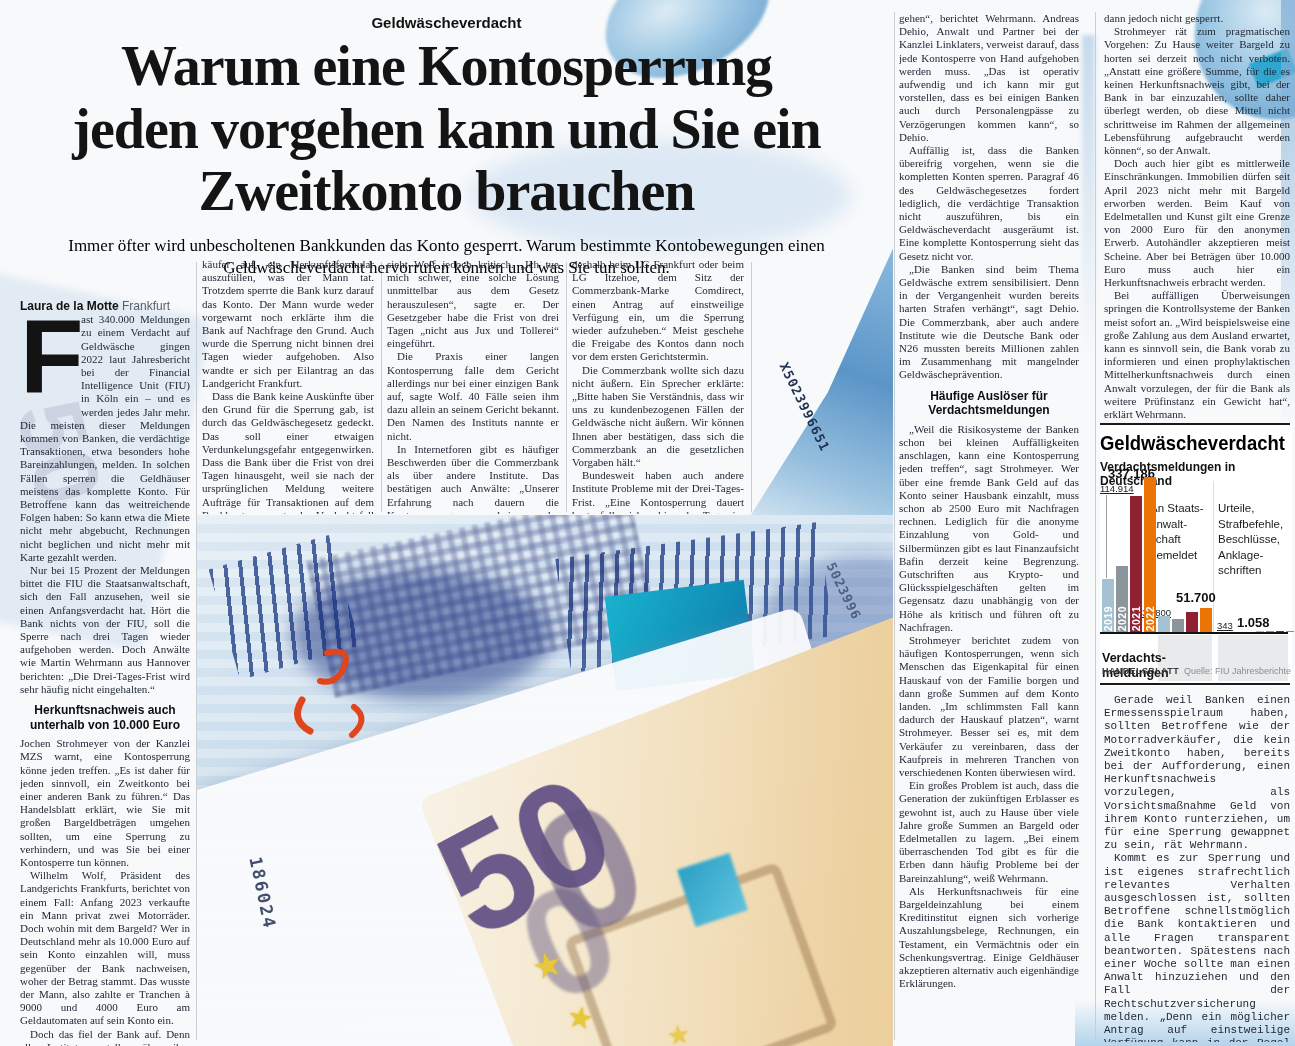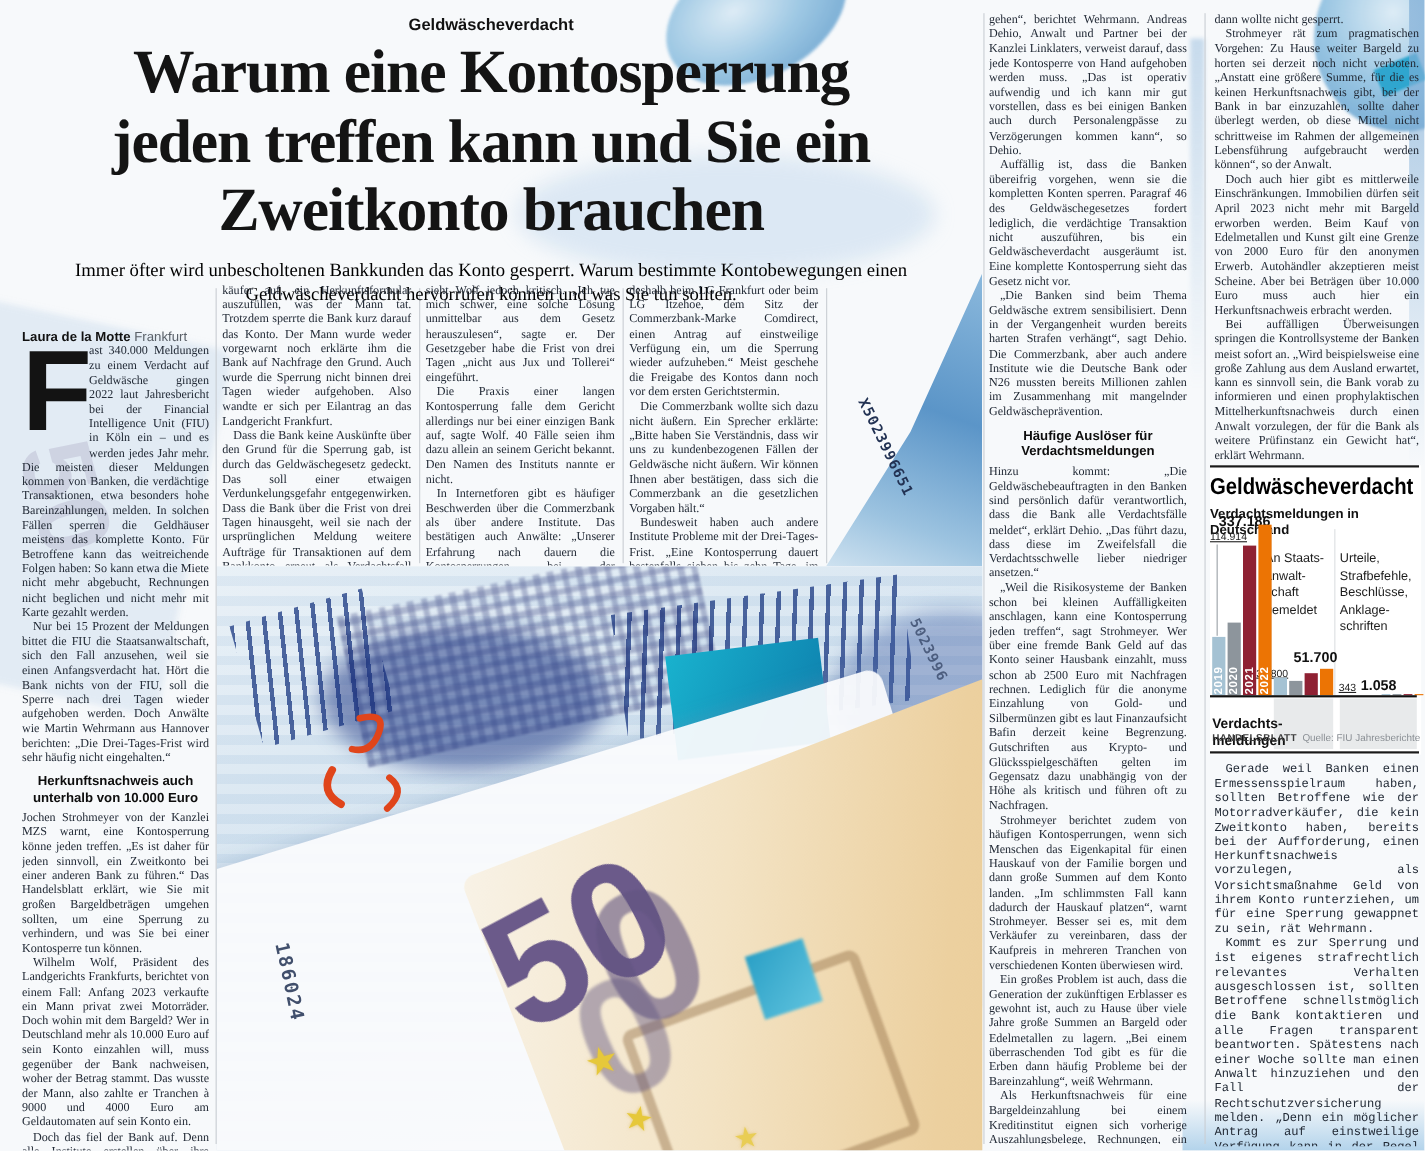--- a/index.html
+++ b/index.html
@@ -144,21 +144,21 @@
 <div class="rule-v" style="left:196px;top:262px;height:778px;"></div>
 <div class="rule-v" style="left:381px;top:262px;height:250px;"></div>
 <div class="rule-v" style="left:566px;top:262px;height:250px;"></div>
 <div class="rule-v" style="left:751px;top:262px;height:250px;"></div>
 <div class="rule-v" style="left:894px;top:12px;height:1028px;"></div>
 <div class="rule-v" style="left:1095px;top:12px;height:1028px;"></div>
 
 <div id="masthead" class="abs">
   <div class="kicker">Geldwäscheverdacht</div>
   <h1 class="headline"><span>Warum eine Kontosperrung</span><br>
-    <span>jeden treffen kann und Sie ein</span><br>
+    <span>jeden vorgehen kann und Sie ein</span><br>
     <span>Zweitkonto brauchen</span></h1>
   <div class="deck">Immer öfter wird unbescholtenen Bankkunden das Konto gesperrt. Warum bestimmte Kontobewegungen einen Geldwäscheverdacht hervorrufen können und was Sie tun sollten.</div>
 </div>
 
 <div class="col" style="left:20px;top:258px;width:170px;height:782px;margin-top:42px;">
   <p class="byline"><b>Laura de la Motte</b> <span>Frankfurt</span></p>
 <p class=""><span class="dropcap">F</span>ast 340.000 Meldungen zu einem Verdacht auf Geldwäsche gingen 2022 laut Jahresbericht bei der Financial Intelligence Unit (FIU) in Köln ein – und es werden jedes Jahr mehr. Die meisten dieser Meldungen kommen von Banken, die verdächtige Transaktionen, etwa besonders hohe Bareinzahlungen, melden. In solchen Fällen sperren die Geldhäuser meistens das komplette Konto. Für Betroffene kann das weitreichende Folgen haben: So kann etwa die Miete nicht mehr abgebucht, Rechnungen nicht beglichen und nicht mehr mit Karte gezahlt werden.</p>
     <p class="ind">Nur bei 15 Prozent der Meldungen bittet die FIU die Staatsanwaltschaft, sich den Fall anzusehen, weil sie einen Anfangsverdacht hat. Hört die Bank nichts von der FIU, soll die Sperre nach drei Tagen wieder aufgehoben werden. Doch Anwälte wie Martin Wehrmann aus Hannover berichten: „Die Drei-Tages-Frist wird sehr häufig nicht eingehalten.“</p>
     <h3 class="subhead" style="white-space: pre-line;">Herkunftsnachweis auch
 unterhalb von 10.000 Euro</h3>
@@ -179,28 +179,27 @@
     <p class="">deshalb beim LG Frankfurt oder beim LG Itzehoe, dem Sitz der Commerzbank-Marke Comdirect, einen Antrag auf einstweilige Verfügung ein, um die Sperrung wieder aufzuheben.“ Meist geschehe die Freigabe des Kontos dann noch vor dem ersten Gerichtstermin.</p>
     <p class="ind">Die Commerzbank wollte sich dazu nicht äußern. Ein Sprecher erklärte: „Bitte haben Sie Verständnis, dass wir uns zu kundenbezogenen Fällen der Geldwäsche nicht äußern. Wir können Ihnen aber bestätigen, dass sich die Commerzbank an die gesetzlichen Vorgaben hält.“</p>
     <p class="ind">Bundesweit haben auch andere Institute Probleme mit der Drei-Tages-Frist. „Eine Kontosperrung dauert bestenfalls sieben bis zehn Tage, im schlimmsten Fall können Monate ver-</p>
   </div>
 <div class="col" style="left:899px;top:12px;width:180px;height:1028px;">
     <p class="">gehen“, berichtet Wehrmann. Andreas Dehio, Anwalt und Partner bei der Kanzlei Linklaters, verweist darauf, dass jede Kontosperre von Hand aufgehoben werden muss. „Das ist operativ aufwendig und ich kann mir gut vorstellen, dass es bei einigen Banken auch durch Personalengpässe zu Verzögerungen kommen kann“, so Dehio.</p>
     <p class="ind">Auffällig ist, dass die Banken übereifrig vorgehen, wenn sie die kompletten Konten sperren. Paragraf 46 des Geldwäschegesetzes fordert lediglich, die verdächtige Transaktion nicht auszuführen, bis ein Geldwäscheverdacht ausgeräumt ist. Eine komplette Kontosperrung sieht das Gesetz nicht vor.</p>
     <p class="ind">„Die Banken sind beim Thema Geldwäsche extrem sensibilisiert. Denn in der Vergangenheit wurden bereits harten Strafen verhängt“, sagt Dehio. Die Commerzbank, aber auch andere Institute wie die Deutsche Bank oder N26 mussten bereits Millionen zahlen im Zusammenhang mit mangelnder Geldwäscheprävention.</p>
     <h3 class="subhead" style="white-space: pre-line;">Häufige Auslöser für
 Verdachtsmeldungen</h3>
-    <p class="">Hinzu kommt: „Die Geldwäschebeauftragten in den Banken sind persönlich dafür verantwortlich, dass die Bank alle Verdachtsfälle meldet“, erklärt Dehio. „Das führt dazu, dass diese im Zweifelsfall die Verdachtsschwelle lieber niedriger ansetzen.“</p>
     <p class="ind">„Weil die Risikosysteme der Banken schon bei kleinen Auffälligkeiten anschlagen, kann eine Kontosperrung jeden treffen“, sagt Strohmeyer. Wer über eine fremde Bank Geld auf das Konto seiner Hausbank einzahlt, muss schon ab 2500 Euro mit Nachfragen rechnen. Lediglich für die anonyme Einzahlung von Gold- und Silbermünzen gibt es laut Finanzaufsicht Bafin derzeit keine Begrenzung. Gutschriften aus Krypto- und Glücksspielgeschäften gelten im Gegensatz dazu unabhängig von der Höhe als kritisch und führen oft zu Nachfragen.</p>
     <p class="ind">Strohmeyer berichtet zudem von häufigen Kontosperrungen, wenn sich Menschen das Eigenkapital für einen Hauskauf von der Familie borgen und dann große Summen auf dem Konto landen. „Im schlimmsten Fall kann dadurch der Hauskauf platzen“, warnt Strohmeyer. Besser sei es, mit dem Verkäufer zu vereinbaren, dass der Kaufpreis in mehreren Tranchen von verschiedenen Konten überwiesen wird.</p>
     <p class="ind">Ein großes Problem ist auch, dass die Generation der zukünftigen Erblasser es gewohnt ist, auch zu Hause über viele Jahre große Summen an Bargeld oder Edelmetallen zu lagern. „Bei einem überraschenden Tod gibt es für die Erben dann häufig Probleme bei der Bareinzahlung“, weiß Wehrmann.</p>
     <p class="ind">Als Herkunftsnachweis für eine Bargeldeinzahlung bei einem Kreditinstitut eignen sich vorherige Auszahlungsbelege, Rechnungen, ein Testament, ein Vermächtnis oder ein Schenkungsvertrag. Einige Geldhäuser akzeptieren alternativ auch eigenhändige Erklärungen.</p>
   </div>
 <div class="col" style="left:1104px;top:12px;width:186px;height:406px;background:rgba(251,252,253,.0);">
-    <p class="">dann wollte nicht gesperrt.</p>
+    <p class="">dann jedoch nicht gesperrt.</p>
     <p class="ind">Strohmeyer rät zum pragmatischen Vorgehen: Zu Hause weiter Bargeld zu horten sei derzeit noch nicht verboten. „Anstatt eine größere Summe, für die es keinen Herkunftsnachweis gibt, bei der Bank in bar einzuzahlen, sollte daher überlegt werden, ob diese Mittel nicht schrittweise im Rahmen der allgemeinen Lebensführung aufgebraucht werden können“, so der Anwalt.</p>
     <p class="ind">Doch auch hier gibt es mittlerweile Einschränkungen. Immobilien dürfen seit April 2023 nicht mehr mit Bargeld erworben werden. Beim Kauf von Edelmetallen und Kunst gilt eine Grenze von 2000 Euro für den anonymen Erwerb. Autohändler akzeptieren meist Scheine. Aber bei Beträgen über 10.000 Euro muss auch hier ein Herkunftsnachweis erbracht werden.</p>
     <p class="ind">Bei auffälligen Überweisungen springen die Kontrollsysteme der Banken meist sofort an. „Wird beispielsweise eine große Zahlung aus dem Ausland erwartet, kann es sinnvoll sein, die Bank vorab zu informieren und einen prophylaktischen Mittelherkunftsnachweis durch einen Anwalt vorzulegen, der für die Bank als weitere Prüfinstanz ein Gewicht hat“, erklärt Wehrmann.</p>
   </div>
 <div class="col" style="left:1104px;top:694px;width:186px;height:348px;font-family:Liberation Mono, monospace;">
     <p class="ind">Gerade weil Banken einen Ermessensspielraum haben, sollten Betroffene wie der Motorradverkäufer, die kein Zweitkonto haben, bereits bei der Aufforderung, einen Herkunftsnachweis vorzulegen, als Vorsichtsmaßnahme Geld von ihrem Konto runterziehen, um für eine Sperrung gewappnet zu sein, rät Wehrmann.</p>
     <p class="ind">Kommt es zur Sperrung und ist eigenes strafrechtlich relevantes Verhalten ausgeschlossen ist, sollten Betroffene schnellstmöglich die Bank kontaktieren und alle Fragen transparent beantworten. Spätestens nach einer Woche sollte man einen Anwalt hinzuziehen und den Fall der Rechtschutzversicherung melden. „Denn ein möglicher Antrag auf einstweilige Verfügung kann in der Regel nur innerhalb eines Monats gestellt werden“, sagt Strohmeyer. Dieser kostet im Schnitt 2000 Euro. Zwei Drittel der Fälle lassen sich außergerichtlich gegen eine Anwaltspauschale lösen. Die Kosten trägt der Betroffene, denn das Geldwäschegesetz beinhaltet eine Haftungsfreistellung für die Geldhäuser.</p>
   </div>
 
 <div id="chart" class="abs">

